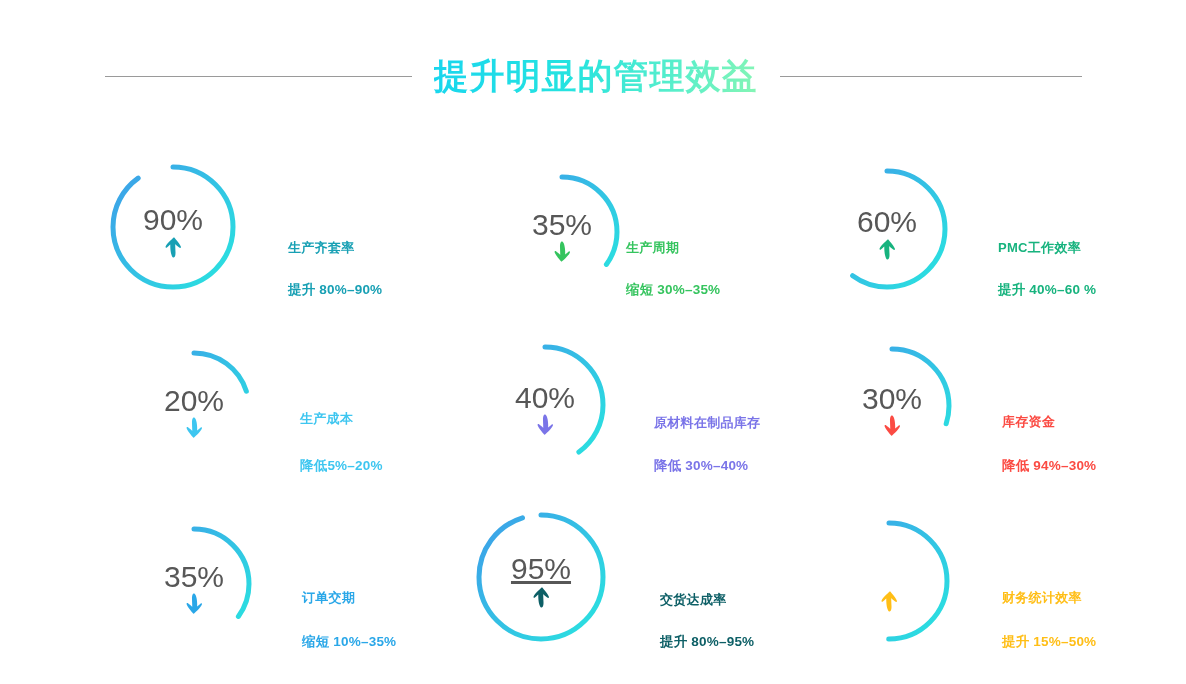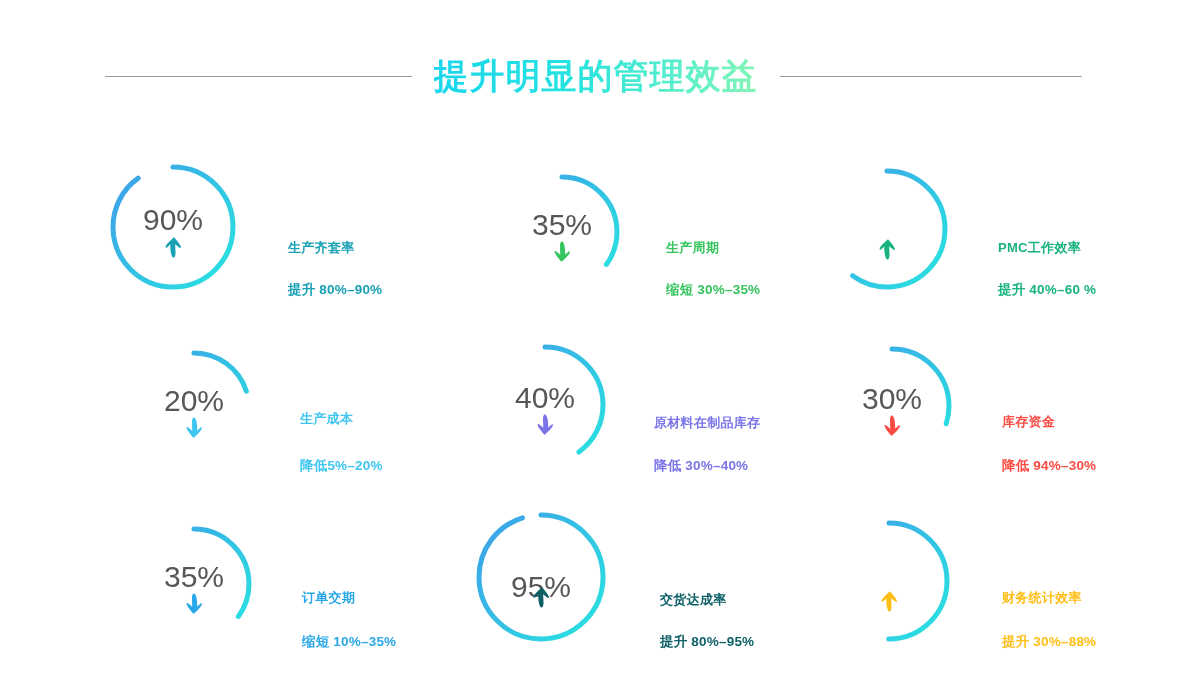--- a/index.html
+++ b/index.html
@@ -107,36 +107,37 @@
             </defs>
             <circle cx="64" cy="64" r="55" fill="none" stroke="url(#ringgrad1)" stroke-width="5" stroke-linecap="round" stroke-dasharray="120.95131716320704 226.62387473167024" transform="rotate(-90 64 64)"></circle>
           </svg>
           <div class="pct" style="top: 42px;">35%</div>
           <div class="arrow" style="top: 72px;">
             <svg width="20" height="24" viewBox="0 0 20 24">
               <path d="M9.5 21.8 C9.5 21.8 16.9 15.6 17.9 12.4 C18.3 11.1 17.2 10.8 16.3 11.7 C15.2 12.8 13.2 14.6 13.2 14.6 C13.2 14.6 13.5 7.4 11.6 3.1 C10.9 1.5 9.9 1.0 9.0 1.9 C8.2 2.7 7.9 4.7 8.0 7.0 C8.1 10.0 8.3 14.7 8.3 14.7 C8.3 14.7 5.8 12.6 4.3 11.4 C3.2 10.6 2.2 11.1 2.7 12.5 C3.7 15.5 9.5 21.8 9.5 21.8 Z" fill="#35c45e"></path>
             </svg>
           </div>
         </div>
-        <div class="labels" style="margin-left: 40px;">
+        <div class="labels" style="">
           <div class="lab-title" style="color: rgb(53, 196, 94);">生产周期</div>
           <div class="lab-sub" style="color: rgb(53, 196, 94); margin-top: 29px;">缩短 30%–35%</div>
         </div>
       </div>
       <div class="cell">
         <div class="dial" style="width: 134px; height: 134px; margin-left: 8px;">
           <svg width="134" height="134" viewBox="0 0 134 134">
             <defs>
               <linearGradient id="ringgrad2" x1="0.85" y1="0.05" x2="0.10" y2="0.95">
                 <stop offset="0%" stop-color="#3ca4e8"></stop>
                 <stop offset="100%" stop-color="#2ae0e0"></stop>
               </linearGradient>
             </defs>
             <circle cx="67" cy="67" r="58" fill="none" stroke="url(#ringgrad2)" stroke-width="5" stroke-linecap="round" stroke-dasharray="218.65484868984962 147.7698991265664" transform="rotate(-90 67 67)"></circle>
           </svg>
+          <div class="pct" style="top: 45px;">60%</div>
           <div class="arrow" style="top: 75px;">
             <svg width="20" height="24" viewBox="0 0 20 24">
               <path d="M11.0 2.2 C11.0 2.2 3.6 8.4 2.6 11.6 C2.2 12.9 3.3 13.2 4.2 12.3 C5.3 11.2 7.3 9.4 7.3 9.4 C7.3 9.4 7.0 16.6 8.9 20.9 C9.6 22.5 10.6 23.0 11.5 22.1 C12.3 21.3 12.6 19.3 12.5 17.0 C12.4 14.0 12.2 9.3 12.2 9.3 C12.2 9.3 14.7 11.4 16.2 12.6 C17.3 13.4 18.3 12.9 17.8 11.5 C16.8 8.5 11.0 2.2 11.0 2.2 Z" fill="#17b37e"></path>
             </svg>
           </div>
         </div>
         <div class="labels" style="margin-left: 44px;">
           <div class="lab-title" style="color: rgb(23, 179, 126);">PMC工作效率</div>
           <div class="lab-sub" style="color: rgb(23, 179, 126); margin-top: 29px;">提升 40%–60 %</div>
         </div>
@@ -237,21 +238,21 @@
         <div class="dial" style="width: 142px; height: 142px; margin-left: 0px;">
           <svg width="142" height="142" viewBox="0 0 142 142">
             <defs>
               <linearGradient id="ringgrad7" x1="0.85" y1="0.05" x2="0.10" y2="0.95">
                 <stop offset="0%" stop-color="#3ca4e8"></stop>
                 <stop offset="100%" stop-color="#2ae0e0"></stop>
               </linearGradient>
             </defs>
             <circle cx="71" cy="71" r="62" fill="none" stroke="url(#ringgrad7)" stroke-width="5" stroke-linecap="round" stroke-dasharray="370.0796145928776 21.477874452256735" transform="rotate(-90 71 71)"></circle>
           </svg>
-          <div class="pct" style="top: 66px;">95%</div>
+          <div class="pct" style="top: 48px; text-decoration: underline;">95%</div>
           <div class="arrow" style="top: 79px;">
             <svg width="20" height="24" viewBox="0 0 20 24">
               <path d="M11.0 2.2 C11.0 2.2 3.6 8.4 2.6 11.6 C2.2 12.9 3.3 13.2 4.2 12.3 C5.3 11.2 7.3 9.4 7.3 9.4 C7.3 9.4 7.0 16.6 8.9 20.9 C9.6 22.5 10.6 23.0 11.5 22.1 C12.3 21.3 12.6 19.3 12.5 17.0 C12.4 14.0 12.2 9.3 12.2 9.3 C12.2 9.3 14.7 11.4 16.2 12.6 C17.3 13.4 18.3 12.9 17.8 11.5 C16.8 8.5 11.0 2.2 11.0 2.2 Z" fill="#0d5f66"></path>
             </svg>
           </div>
         </div>
         <div class="labels" style="margin-left: 48px;">
           <div class="lab-title" style="color: rgb(13, 95, 102);">交货达成率</div>
           <div class="lab-sub" style="color: rgb(13, 95, 102); margin-top: 29px;">提升 80%–95%</div>
         </div>
@@ -268,18 +269,18 @@
             <circle cx="67" cy="67" r="58" fill="none" stroke="url(#ringgrad8)" stroke-width="5" stroke-linecap="round" stroke-dasharray="182.212373908208 184.212373908208" transform="rotate(-90 67 67)"></circle>
           </svg>
           <div class="arrow" style="top: 75px;">
             <svg width="20" height="24" viewBox="0 0 20 24">
               <path d="M11.0 2.2 C11.0 2.2 3.6 8.4 2.6 11.6 C2.2 12.9 3.3 13.2 4.2 12.3 C5.3 11.2 7.3 9.4 7.3 9.4 C7.3 9.4 7.0 16.6 8.9 20.9 C9.6 22.5 10.6 23.0 11.5 22.1 C12.3 21.3 12.6 19.3 12.5 17.0 C12.4 14.0 12.2 9.3 12.2 9.3 C12.2 9.3 14.7 11.4 16.2 12.6 C17.3 13.4 18.3 12.9 17.8 11.5 C16.8 8.5 11.0 2.2 11.0 2.2 Z" fill="#ffbe16"></path>
             </svg>
           </div>
         </div>
         <div class="labels" style="margin-left: 46px;">
           <div class="lab-title" style="color: rgb(255, 190, 22);">财务统计效率</div>
-          <div class="lab-sub" style="color: rgb(255, 190, 22); margin-top: 31px;">提升 30%–88%</div>
+          <div class="lab-sub" style="color: rgb(255, 190, 22); margin-top: 31px;">提升 15%–50%</div>
         </div>
       </div>
     </div>
 
 </div>
 
 </body></html>

